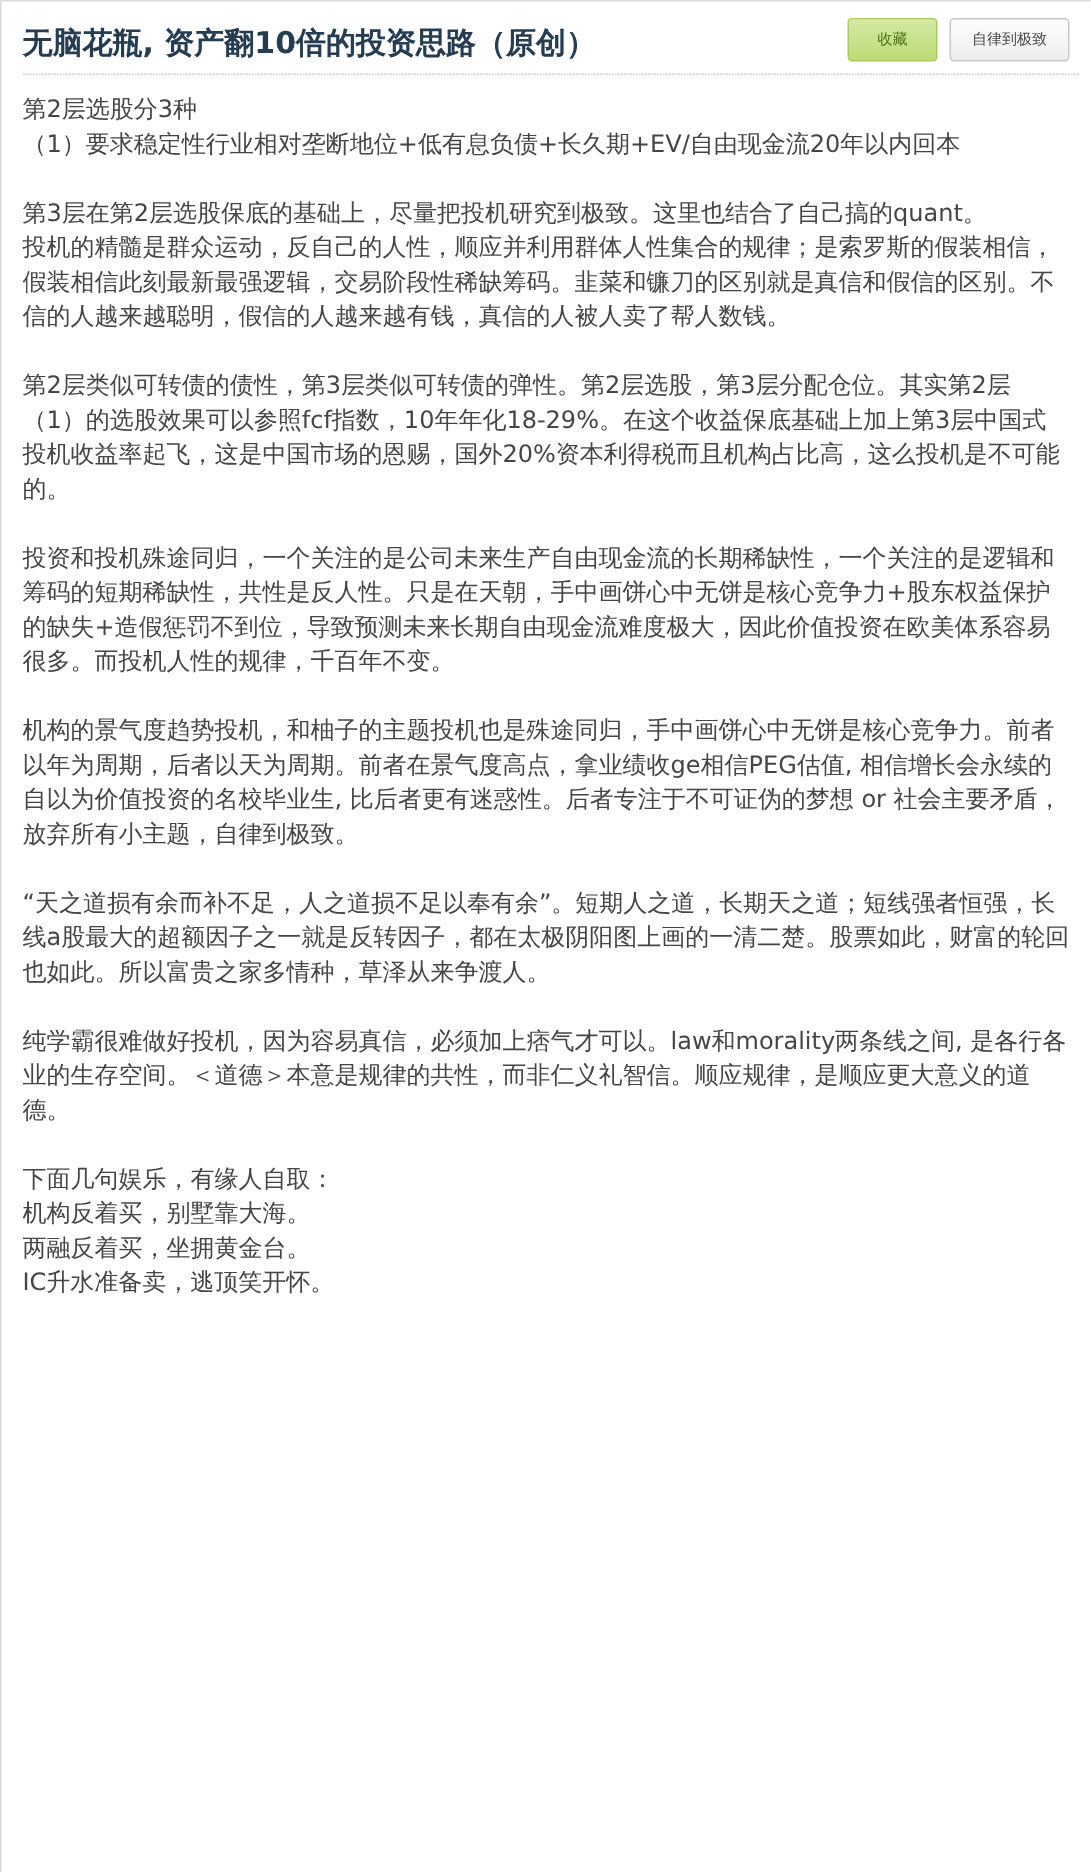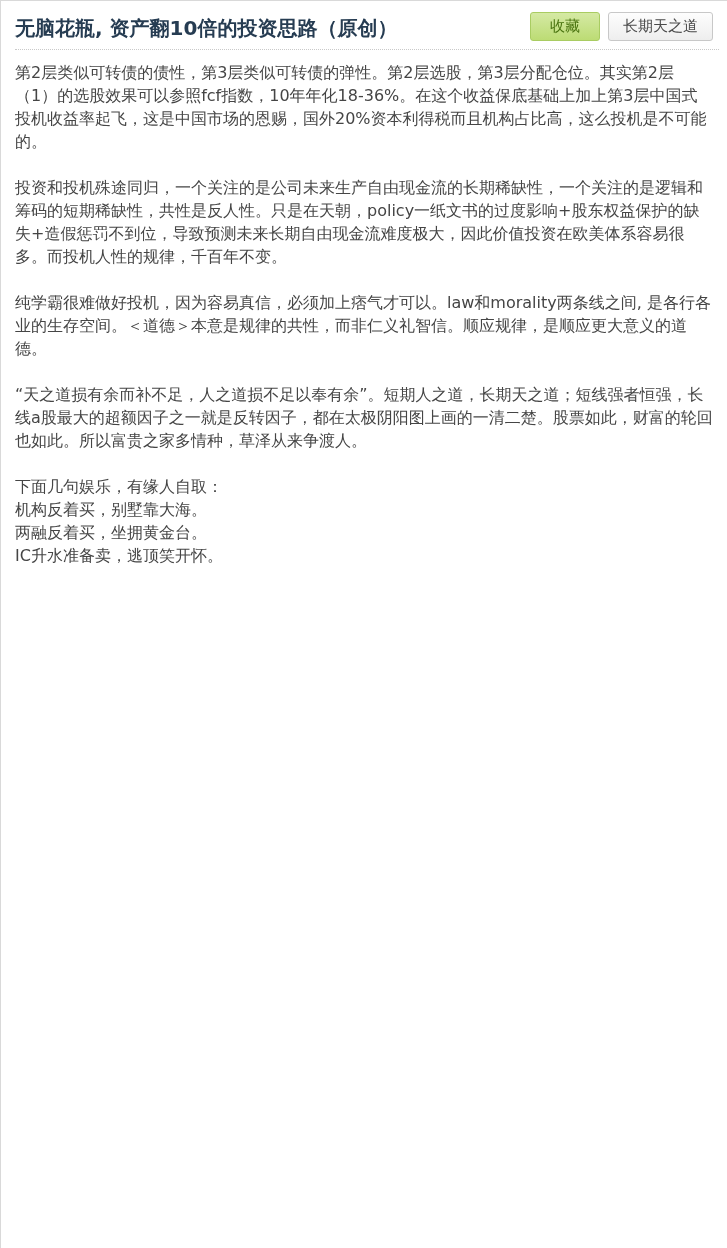--- a/index.html
+++ b/index.html
@@ -33,21 +33,21 @@
     letter-spacing: 0;
   }
   .header-buttons {
     display: flex;
     gap: 8px;
     flex-shrink: 0;
     margin-left: 16px;
   }
   .btn {
     display: inline-block;
-    font-size: 15px;
+    font-size: 10px;
     line-height: 17px;
     padding: 5px 14px;
     border-radius: 3px;
     cursor: pointer;
     white-space: nowrap;
     font-family: inherit;
   }
   .btn-favorite {
     background: linear-gradient(to bottom, #d5e9a4 0%, #bcdc74 100%);
     border: 1px solid #a9cc62;
@@ -80,24 +80,27 @@
   }
 </style>
 </head>
 <body>
 
 <div class="page">
   <div class="post-header">
     <h1 class="post-title">无脑花瓶, 资产翻10倍的投资思路（原创）</h1>
     <div class="header-buttons">
       <button class="btn btn-favorite">收藏</button>
-      <button class="btn btn-unfollow">长期天之道</button>
+      <button class="btn btn-unfollow">自律到极致</button>
     </div>
   </div>
   <div class="dotted-divider"></div>
   <div class="post-body">
-      <p>第2层类似可转债的债性，第3层类似可转债的弹性。第2层选股，第3层分配仓位。其实第2层（1）的选股效果可以参照fcf指数，10年年化18-36%。在这个收益保底基础上加上第3层中国式投机收益率起飞，这是中国市场的恩赐，国外20%资本利得税而且机构占比高，这么投机是不可能的。</p>
-      <p>投资和投机殊途同归，一个关注的是公司未来生产自由现金流的长期稀缺性，一个关注的是逻辑和筹码的短期稀缺性，共性是反人性。只是在天朝，policy一纸文书的过度影响+股东权益保护的缺失+造假惩罚不到位，导致预测未来长期自由现金流难度极大，因此价值投资在欧美体系容易很多。而投机人性的规律，千百年不变。</p>
+      <p>第2层选股分3种<br>（1）要求稳定性行业相对垄断地位+低有息负债+长久期+EV/自由现金流20年以内回本</p>
+      <p>第3层在第2层选股保底的基础上，尽量把投机研究到极致。这里也结合了自己搞的quant。<br>投机的精髓是群众运动，反自己的人性，顺应并利用群体人性集合的规律；是索罗斯的假装相信，假装相信此刻最新最强逻辑，交易阶段性稀缺筹码。韭菜和镰刀的区别就是真信和假信的区别。不信的人越来越聪明，假信的人越来越有钱，真信的人被人卖了帮人数钱。</p>
+      <p>第2层类似可转债的债性，第3层类似可转债的弹性。第2层选股，第3层分配仓位。其实第2层（1）的选股效果可以参照fcf指数，10年年化18-29%。在这个收益保底基础上加上第3层中国式投机收益率起飞，这是中国市场的恩赐，国外20%资本利得税而且机构占比高，这么投机是不可能的。</p>
+      <p>投资和投机殊途同归，一个关注的是公司未来生产自由现金流的长期稀缺性，一个关注的是逻辑和筹码的短期稀缺性，共性是反人性。只是在天朝，手中画饼心中无饼是核心竞争力+股东权益保护的缺失+造假惩罚不到位，导致预测未来长期自由现金流难度极大，因此价值投资在欧美体系容易很多。而投机人性的规律，千百年不变。</p>
+      <p>机构的景气度趋势投机，和柚子的主题投机也是殊途同归，手中画饼心中无饼是核心竞争力。前者以年为周期，后者以天为周期。前者在景气度高点，拿业绩收ge相信PEG估值, 相信增长会永续的自以为价值投资的名校毕业生, 比后者更有迷惑性。后者专注于不可证伪的梦想 or 社会主要矛盾，放弃所有小主题，自律到极致。</p>
+      <p>“天之道损有余而补不足，人之道损不足以奉有余”。短期人之道，长期天之道；短线强者恒强，长线a股最大的超额因子之一就是反转因子，都在太极阴阳图上画的一清二楚。股票如此，财富的轮回也如此。所以富贵之家多情种，草泽从来争渡人。</p>
       <p>纯学霸很难做好投机，因为容易真信，必须加上痞气才可以。law和morality两条线之间, 是各行各业的生存空间。＜道德＞本意是规律的共性，而非仁义礼智信。顺应规律，是顺应更大意义的道德。</p>
-      <p>“天之道损有余而补不足，人之道损不足以奉有余”。短期人之道，长期天之道；短线强者恒强，长线a股最大的超额因子之一就是反转因子，都在太极阴阳图上画的一清二楚。股票如此，财富的轮回也如此。所以富贵之家多情种，草泽从来争渡人。</p>
       <p>下面几句娱乐，有缘人自取：<br>机构反着买，别墅靠大海。<br>两融反着买，坐拥黄金台。<br>IC升水准备卖，逃顶笑开怀。</p>
     </div>
 </div>
 
 </body></html>

